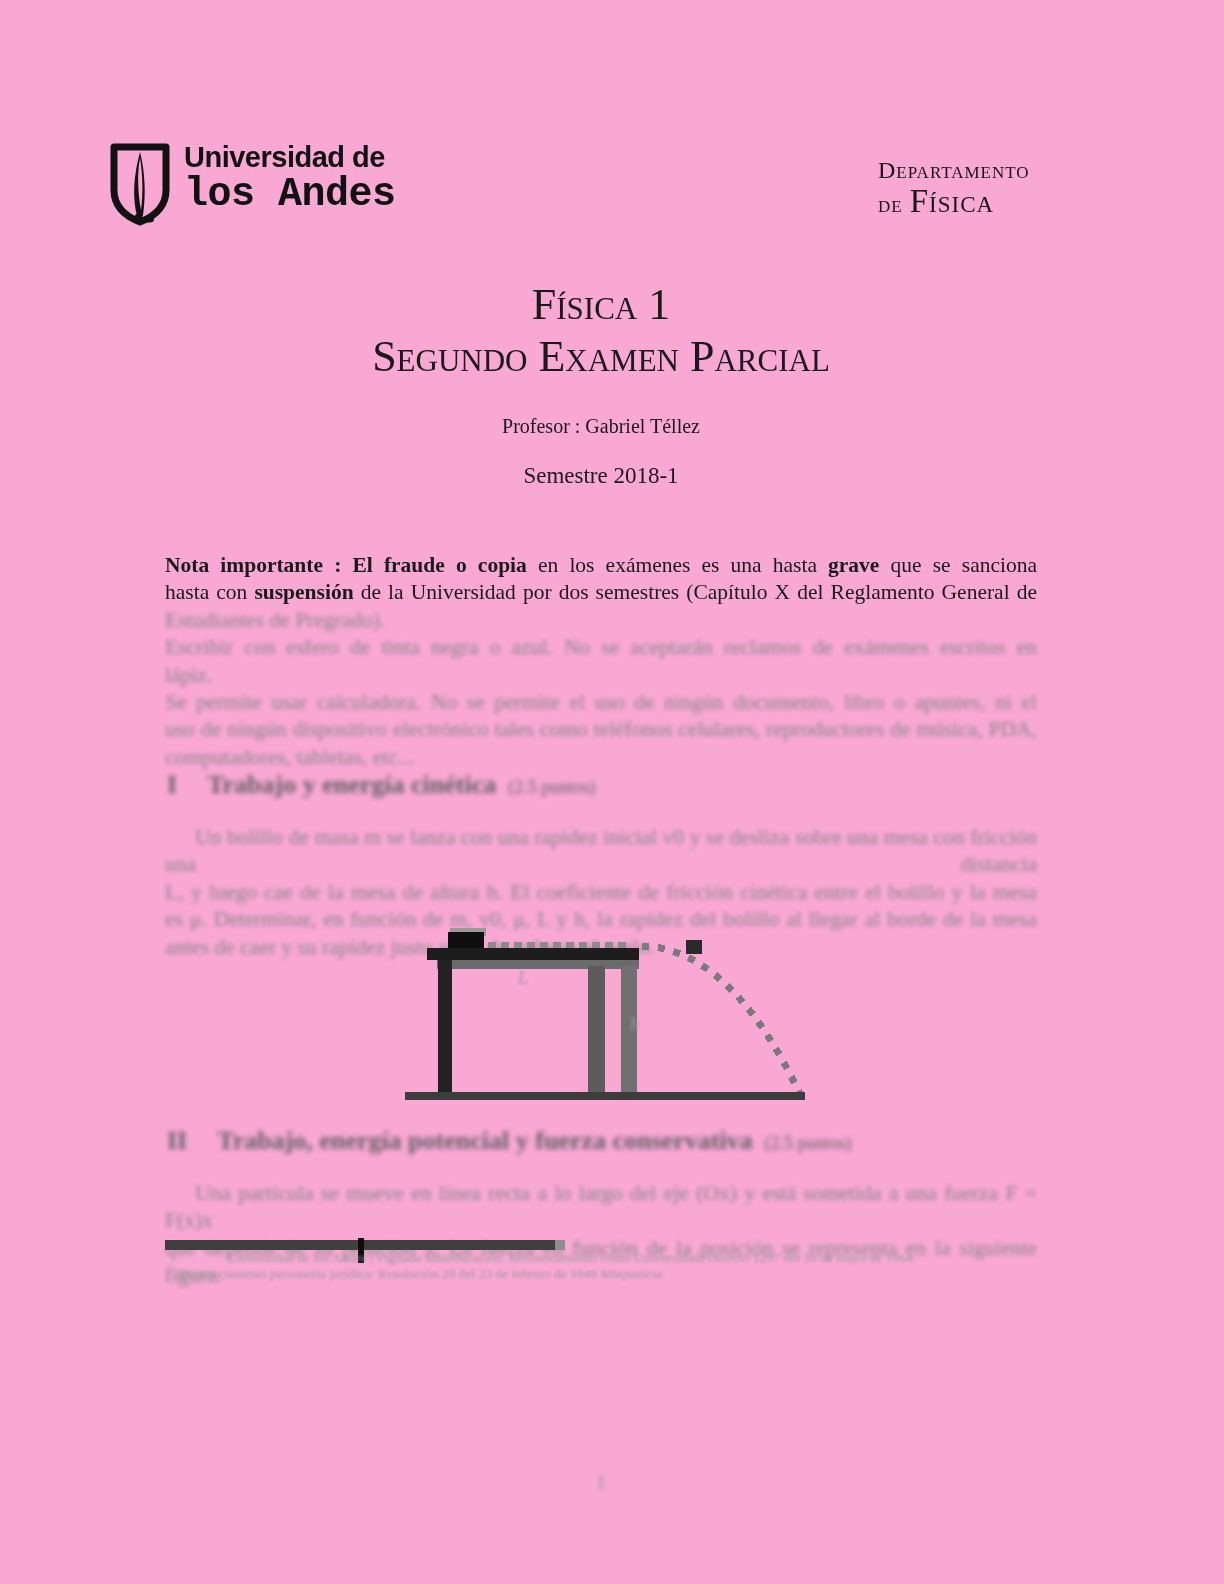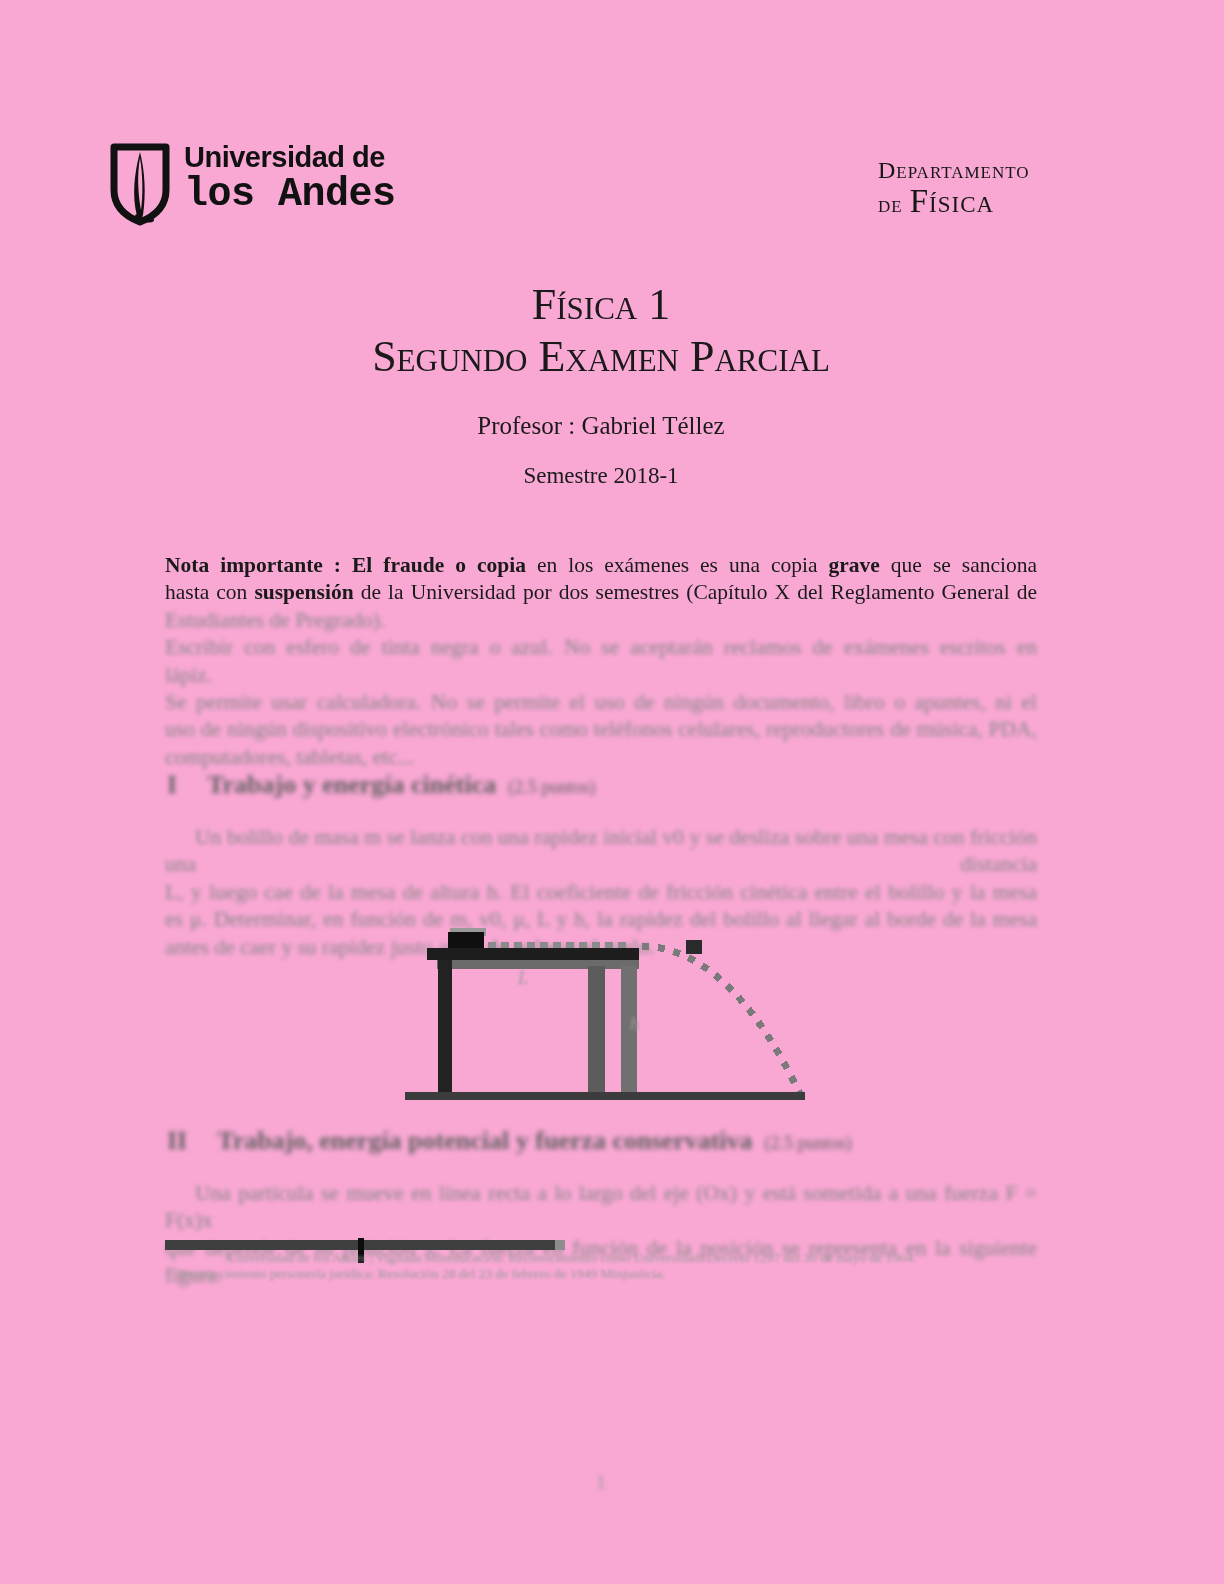--- a/index.html
+++ b/index.html
@@ -20,21 +20,21 @@
   #dept{left:878px;top:156px;font-variant:small-caps;color:#151515;}
   .dept1{font-size:24px;line-height:28px;letter-spacing:1px;}
   .dept2{font-size:24px;line-height:34px;letter-spacing:1px;}
   .dept2 .big{font-size:33px;}
 
   
   .col{left:165px;width:872px;}
   #titleblock{top:282px;text-align:center;}
   .t1{font-variant:small-caps;font-size:44px;line-height:46px;}
   .t2{font-variant:small-caps;font-size:44px;line-height:46px;margin-top:6px;}
-  .prof{font-size:25px;line-height:24px;margin-top:34px;}
+  .prof{font-size:20px;line-height:24px;margin-top:34px;}
   .sem{font-size:23px;line-height:24px;margin-top:26px;}
   .dur{font-size:23px;line-height:24px;margin-top:2px;}
 
   
   .para{font-size:21.5px;line-height:27.4px;}
   .tline{width:100%;}
   .just{text-align:justify;text-align-last:justify;}
   .indent{text-indent:30px;}
   .blurred{color:#868686;filter:blur(2.2px);}
   #note{top:552px;}
@@ -91,21 +91,21 @@
   </div>
 
   <div class="abs col" id="titleblock">
     <div class="t1">Física 1</div>
     <div class="t2">Segundo Examen Parcial</div>
     <div class="prof">Profesor : Gabriel Téllez</div>
     <div class="sem">Semestre 2018-1</div>
   </div>
 
   <div class="abs col para" id="note">
-      <div class="tline just"><span style="font-weight: bold;">Nota importante : El fraude o copia</span><span> en los exámenes es una copia </span><span style="font-weight: bold;">grave</span><span> que se sanciona</span></div>
+      <div class="tline just"><span style="font-weight: bold;">Nota importante : El fraude o copia</span><span> en los exámenes es una hasta </span><span style="font-weight: bold;">grave</span><span> que se sanciona</span></div>
       <div class="tline just"><span>hasta con </span><span style="font-weight: bold;">suspensión</span><span> de la Universidad por dos semestres (Capítulo X del Reglamento General de</span></div>
       <div class="tline blurred"><span>Estudiantes de Pregrado).</span></div>
       <div class="tline just blurred"><span>Escribir con esfero de tinta negra o azul. No se aceptarán reclamos de exámenes escritos en</span></div>
       <div class="tline blurred"><span>lápiz.</span></div>
       <div class="tline just blurred"><span>Se permite usar calculadora. No se permite el uso de ningún documento, libro o apuntes, ni el</span></div>
       <div class="tline just blurred"><span>uso de ningún dispositivo electrónico tales como teléfonos celulares, reproductores de música, PDA,</span></div>
       <div class="tline blurred"><span>computadores, tabletas, etc...</span></div>
     </div>
 
   <div class="abs secheading headblur" id="sec1">

